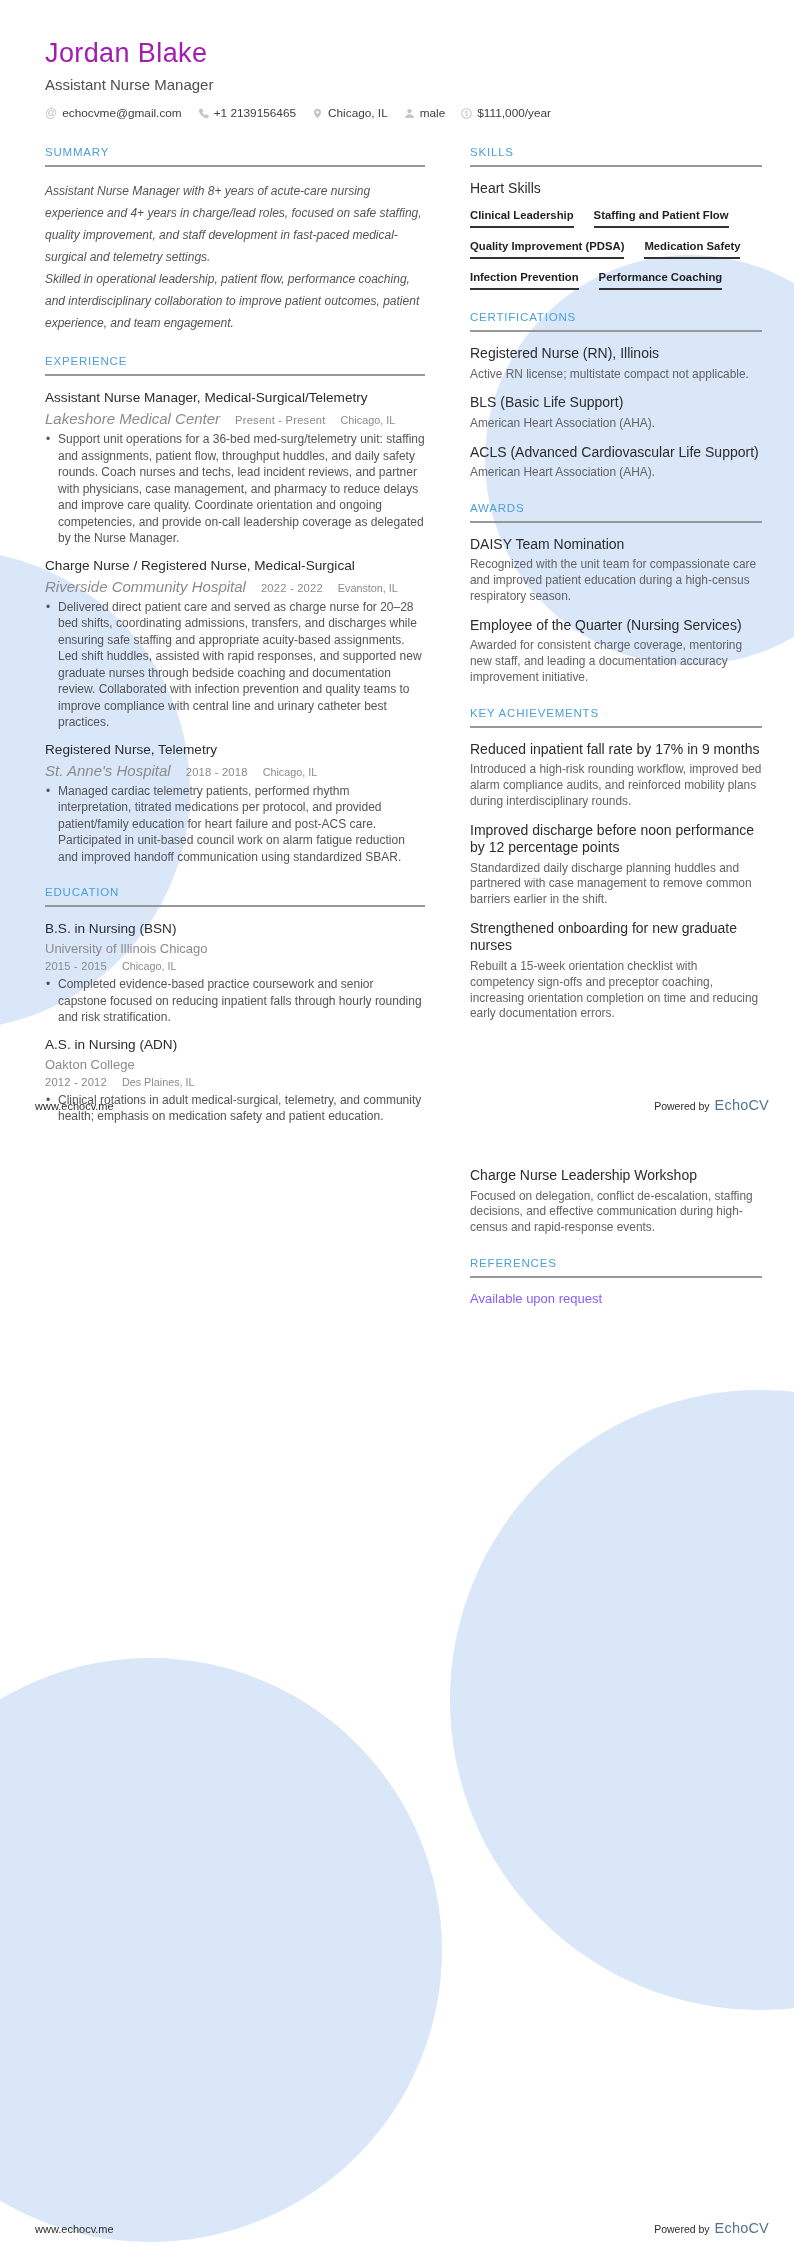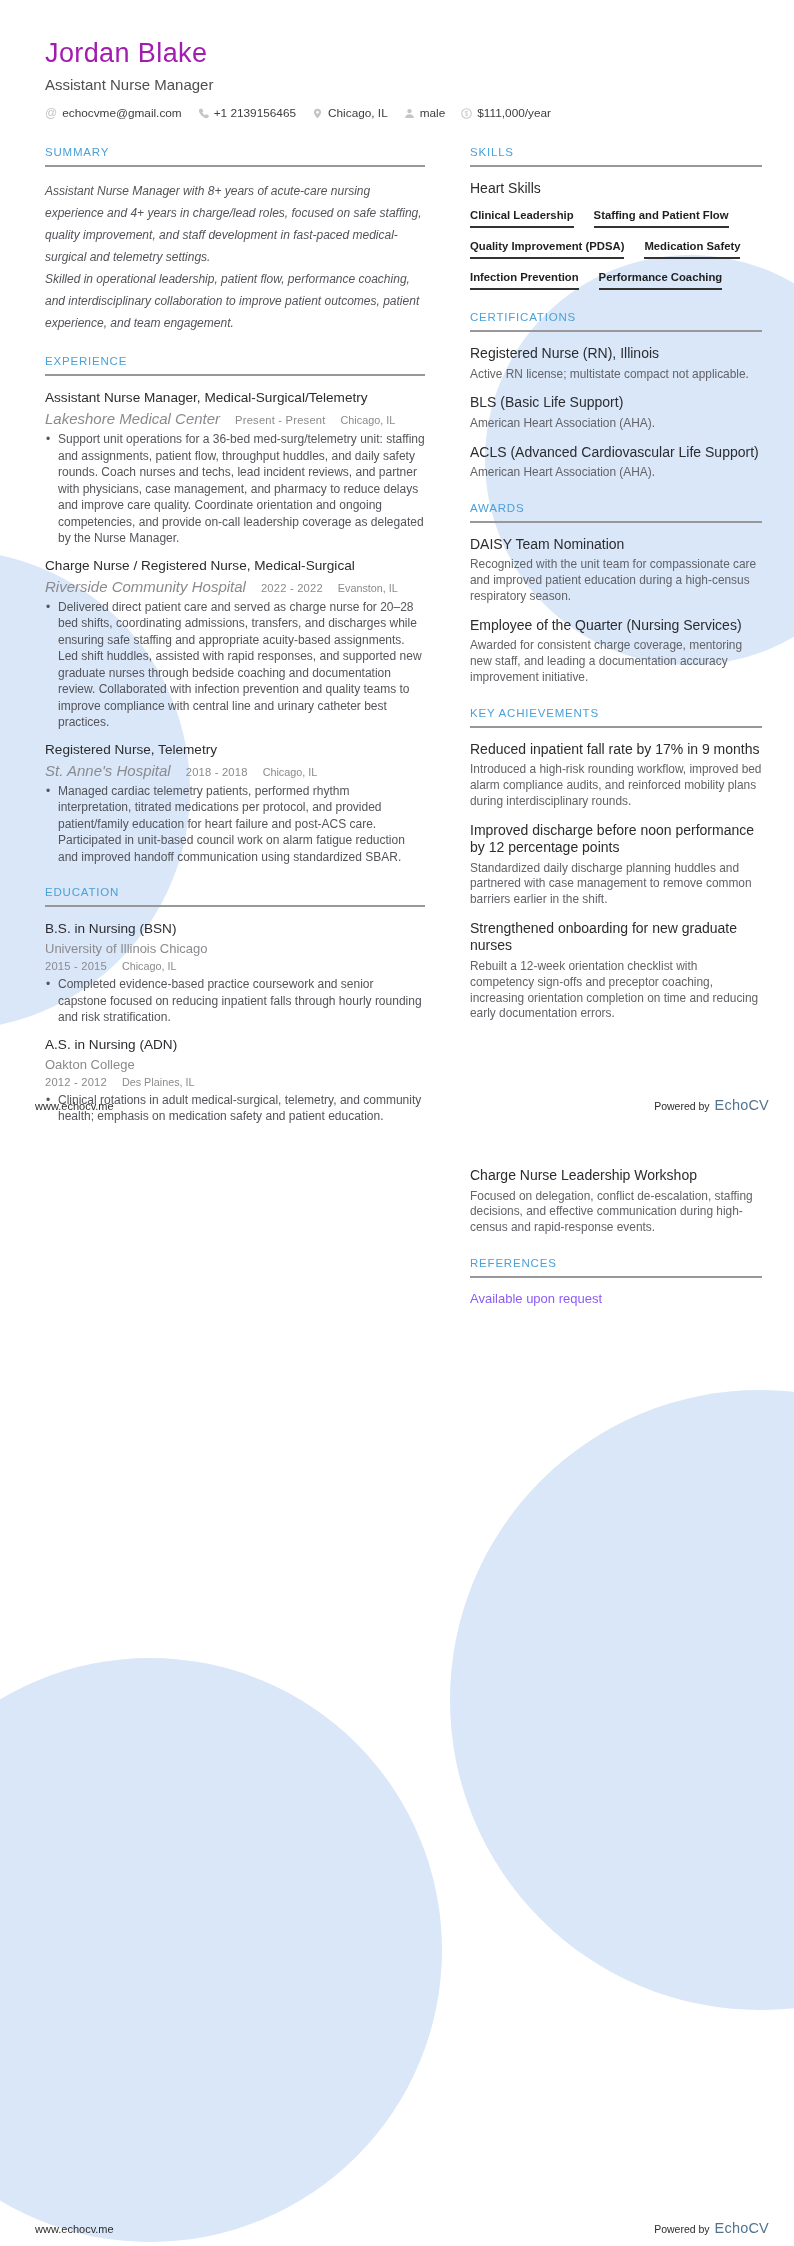--- a/index.html
+++ b/index.html
@@ -228,21 +228,21 @@
       <div class="ritem">
         <div class="ritem-title">Reduced inpatient fall rate by 17% in 9 months</div>
         <div class="ritem-desc">Introduced a high-risk rounding workflow, improved bed alarm compliance audits, and reinforced mobility plans during interdisciplinary rounds.</div>
       </div>
       <div class="ritem">
         <div class="ritem-title">Improved discharge before noon performance by 12 percentage points</div>
         <div class="ritem-desc">Standardized daily discharge planning huddles and partnered with case management to remove common barriers earlier in the shift.</div>
       </div>
       <div class="ritem">
         <div class="ritem-title">Strengthened onboarding for new graduate nurses</div>
-        <div class="ritem-desc">Rebuilt a 12-week orientation checklist with competency sign-offs and preceptor coaching, increasing orientation completion on time and reducing early documentation errors.</div>
+        <div class="ritem-desc">Rebuilt a 15-week orientation checklist with competency sign-offs and preceptor coaching, increasing orientation completion on time and reducing early documentation errors.</div>
       </div>
     </div>
 
   </div>
 
   <div class="footer">
     <span class="site">www.echocv.me</span>
     <span>
       <span class="powered">Powered by</span><span class="brand">EchoCV</span>
     </span>

